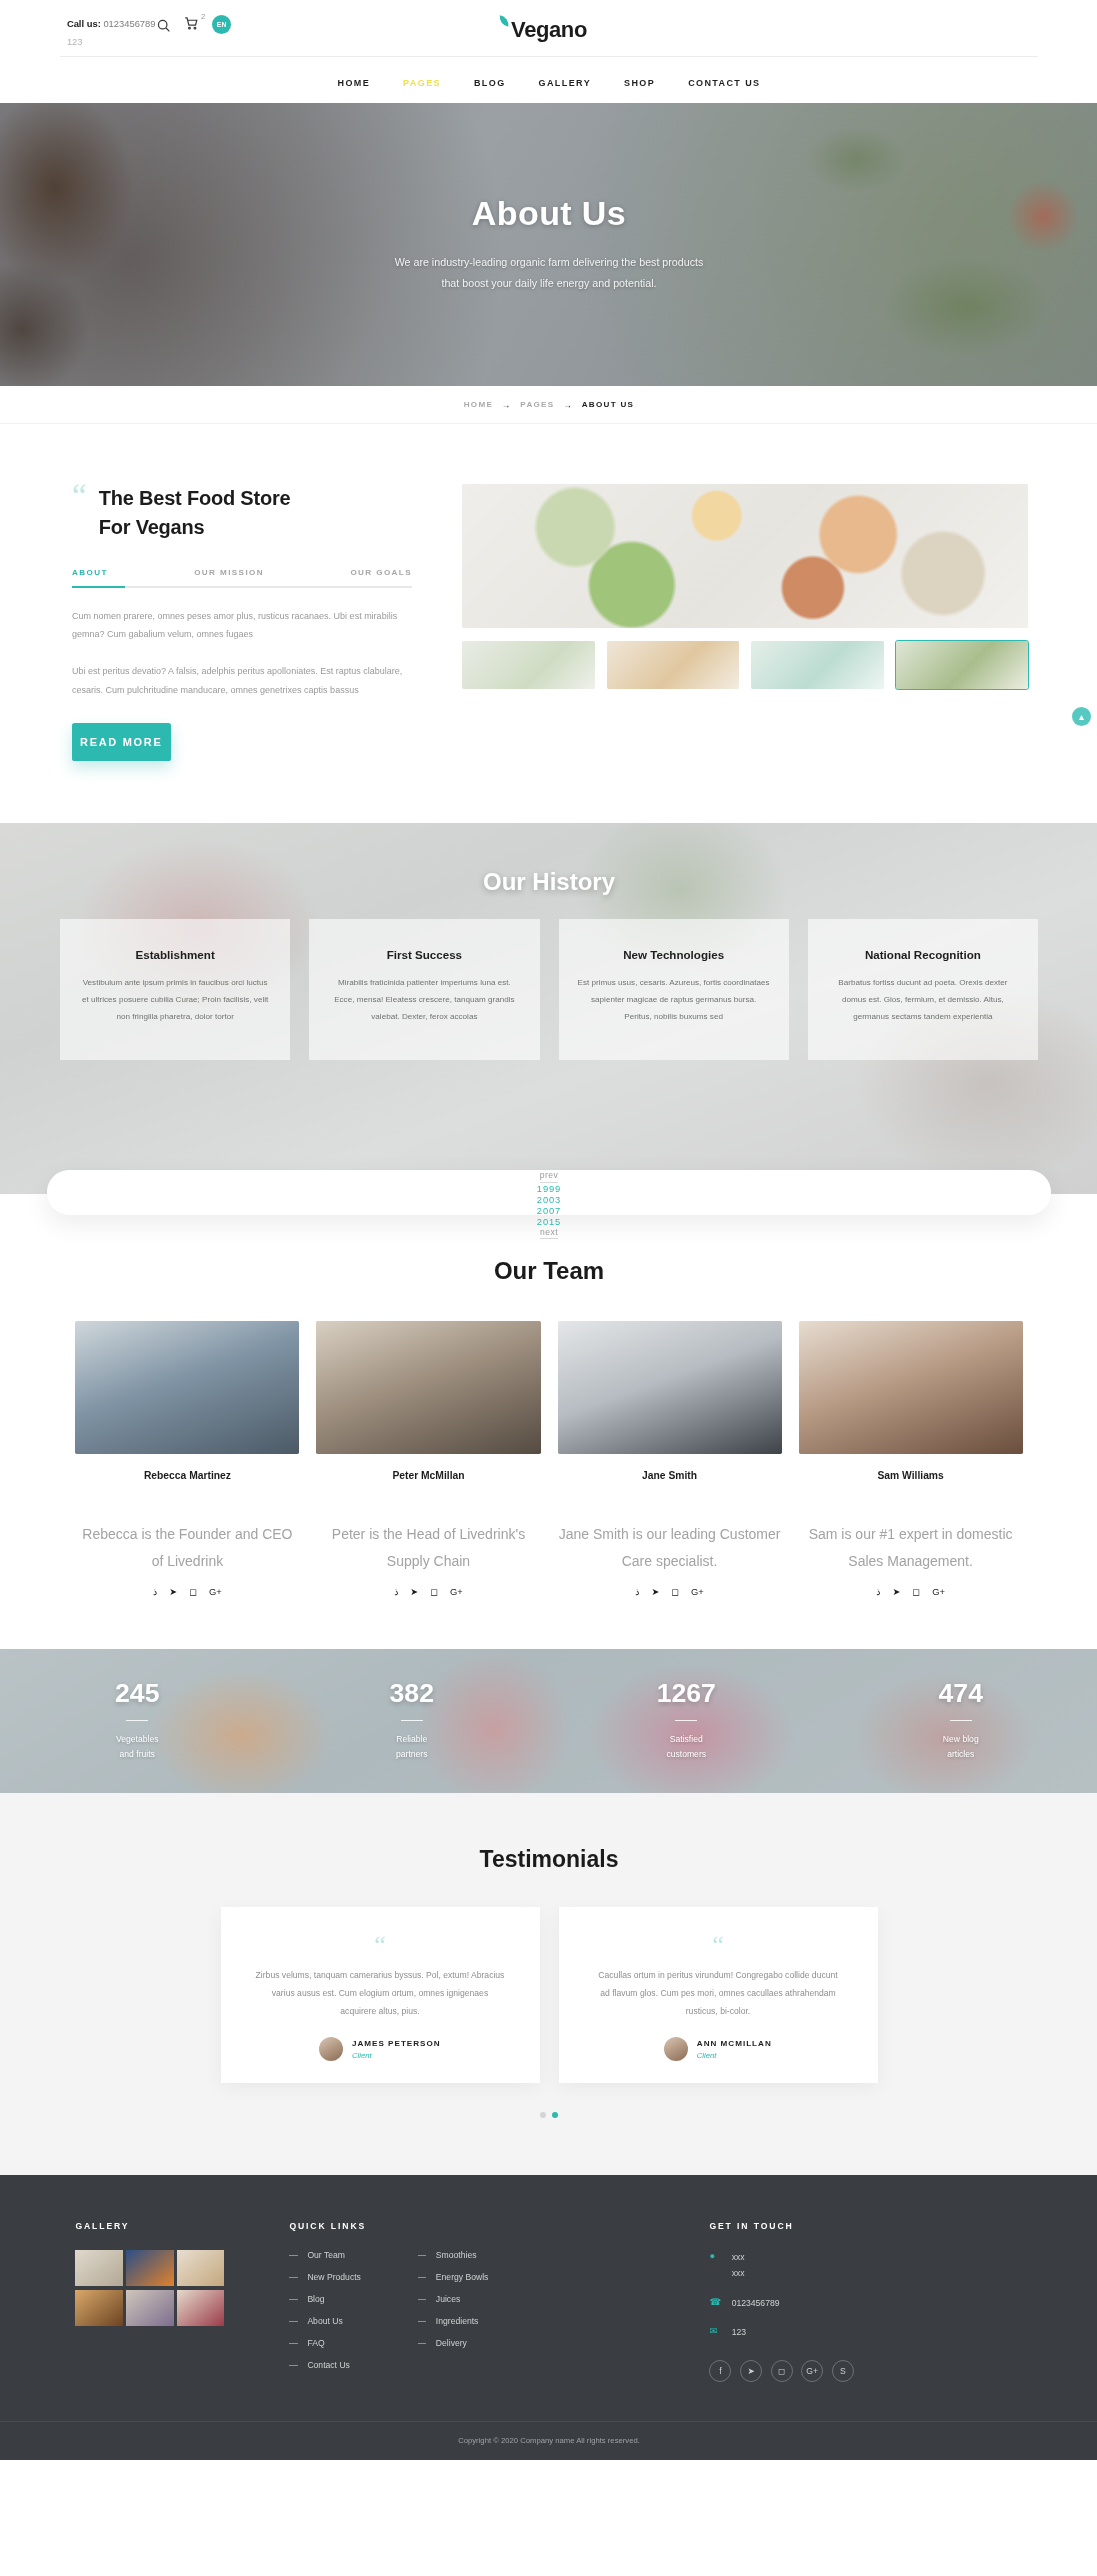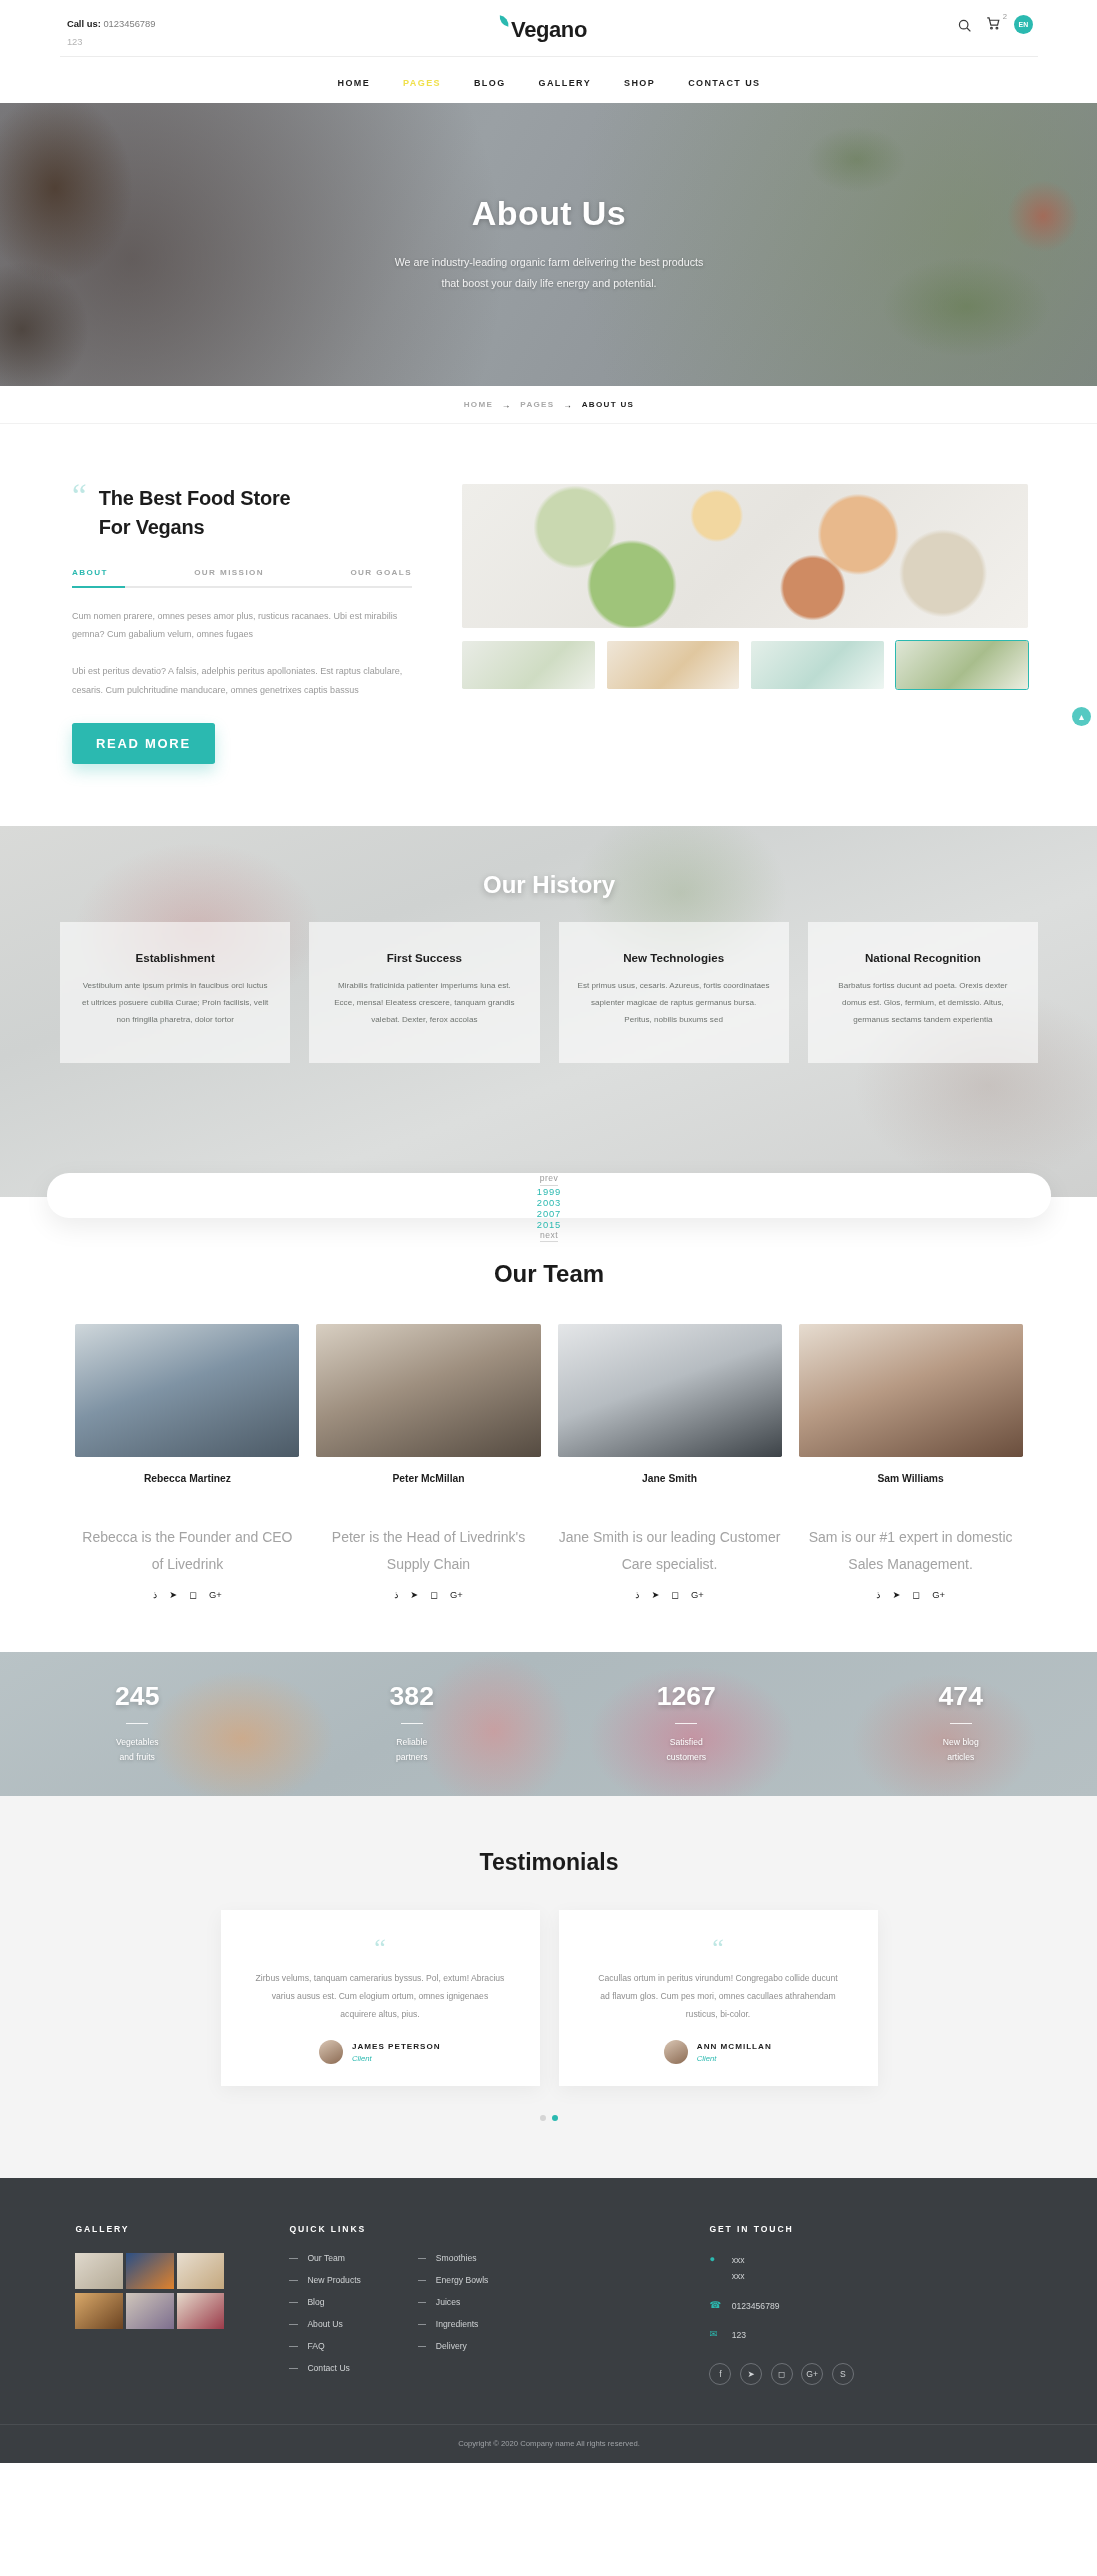--- a/index.html
+++ b/index.html
@@ -7,21 +7,21 @@
     width: 1098px;
     font-family: "Liberation Sans", sans-serif;
     background: #ffffff;
     color: #333;
     overflow-x: hidden;
   }
   .wrap { width: 978px; margin: 0 auto; }
 
   
   .topbar { background:#fff; padding: 15.4px 0 5.1px; position:relative; }
-  .topbar-inner { display:flex; align-items:flex-start; justify-content:space-between; }
+  .topbar-inner { display:flex; align-items:flex-start; }
   .callus { font-size: 9.4px; color:#7d7d7d; line-height:1.9; padding-left:6.9px;}
   .callus b { color:#222; font-weight:700; }
   .callus .sub { color:#b4b4b4; font-size:9.4px; }
   .logo { position:absolute; left:50%; transform:translateX(-50%); top:17px;
           font-size:22px; font-weight:800; letter-spacing:-0.4px; color:#1c1c1c; }
   .logo .leaf { display:inline-block; width:10.3px; height:10.3px; background:#2bb9b0;
                 border-radius: 0 100% 0 100%; transform: rotate(8deg);
                 position:relative; top:-10.3px; left:-12px; margin-right:-10.3px; }
   .top-right { display:flex; align-items:center; gap:13.7px; padding-right:5.1px; }
   .ic { width:14.6px; height:14.6px; color:#3a3a3a; cursor:pointer; }
@@ -77,21 +77,21 @@
   .about-title { display:flex; gap:12px; align-items:flex-start; }
   .quotemark { font-size:33px; color:#bfe7e4; line-height:.75; font-family:"Liberation Serif",serif;}
   .about-title h2 { font-size:20px; font-weight:700; line-height:1.45; color:#1c1c1c; letter-spacing:-0.2px;}
   .tabs { display:flex; justify-content:space-between; margin:26px 0 0; position:relative; }
   .tabs span { font-size:8.1px; letter-spacing:1.4px; color:#a6a6a6; font-weight:600; cursor:pointer;}
   .tabs span.active { color:#2bb9b0; }
   .tabline { height:1.7px; background:#e8e8e8; margin-top:8.6px; position:relative; }
   .tabline::after { content:""; position:absolute; left:0; top:0; width:53px; height:1.7px; background:#2bb9b0;}
   .about-left p { font-size:9px; line-height:2.05; color:#9a9a9a; margin-top:19px; }
   .btn-teal { display:inline-block; margin-top:24px; background:#2bb9b0; color:#fff;
-    font-size:13px; letter-spacing:1.7px; font-weight:700; padding:13px 24px; border:none;
+    font-size:11px; letter-spacing:1.7px; font-weight:700; padding:13px 8px; border:none;
     border-radius:2.6px; cursor:pointer; box-shadow:0 6.9px 15.4px rgba(43,185,176,.28);text-align:right; }
   .about-right { width:566px; }
   .hero-food { height:144px; border-radius:1.7px;
     background:
       radial-gradient(circle at 20% 30%, #c9d8b0 0 8%, transparent 9%),
       radial-gradient(circle at 45% 22%, #f2d7a0 0 7%, transparent 8%),
       radial-gradient(circle at 70% 35%, #e8b98c 0 9%, transparent 10%),
       radial-gradient(circle at 30% 70%, #9fc47a 0 10%, transparent 11%),
       radial-gradient(circle at 62% 72%, #cf8b63 0 8%, transparent 9%),
       radial-gradient(circle at 85% 62%, #dcd3c0 0 8%, transparent 9%),

